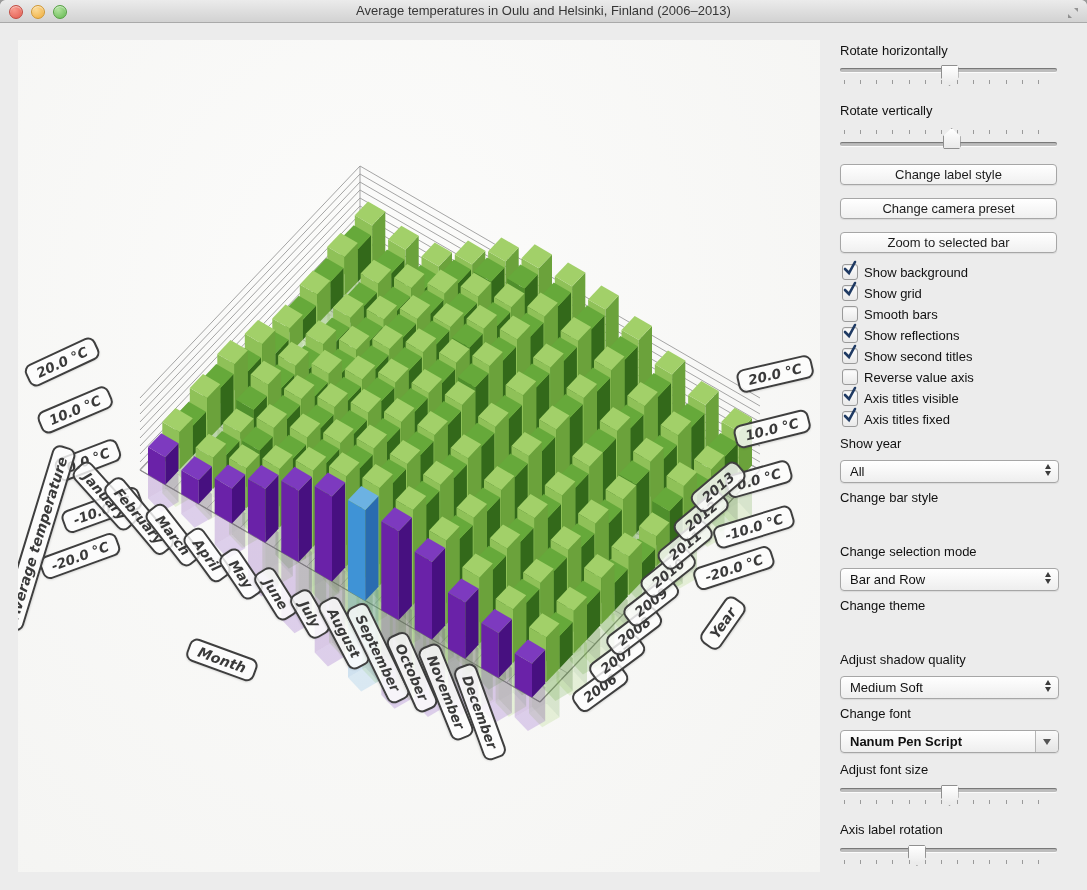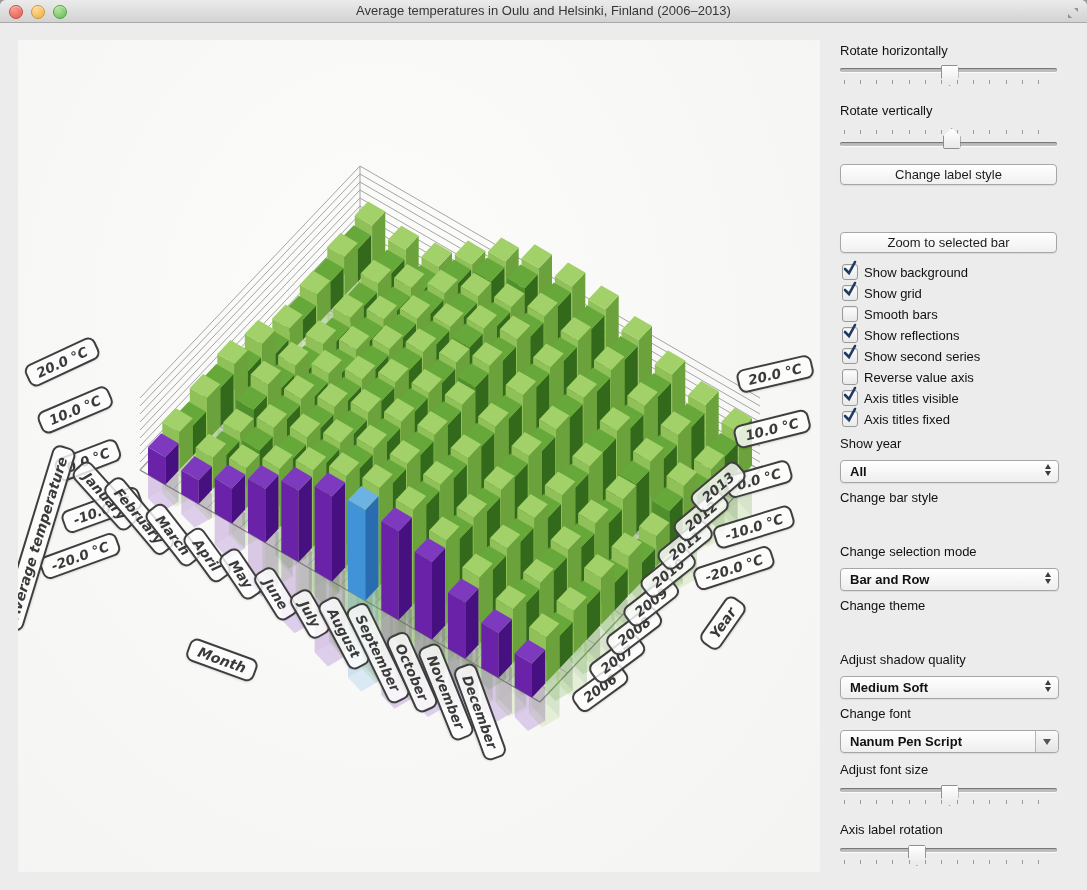--- a/index.html
+++ b/index.html
@@ -46,21 +46,21 @@
   .ticks-above .thumb{bottom:-1px;clip-path:polygon(50% 0,100% 40%,100% 88%,92% 100%,8% 100%,0 88%,0 40%);}
   
   .cb{position:absolute;left:2px;height:18px;display:flex;align-items:center;gap:6px;cursor:default;text-align:center;}
   .cb .box{position:relative;width:14px;height:14px;border:1px solid #9a9a9a;border-radius:3px;
     background:linear-gradient(#fdfdfd,#e9e9e9);box-shadow:inset 0 1px 1px rgba(0,0,0,.08);}
   .cb .mark{display:none;position:absolute;left:-1px;top:-5px;}
   .cb.checked .mark{display:block;}
   
   .sel,.combo{position:absolute;left:0;width:217px;height:21px;border:1px solid #a6a6a6;border-radius:4px;
     background:linear-gradient(#ffffff,#eeeeee);box-shadow:0 1px 1px rgba(0,0,0,.08), inset 0 1px 0 #fff;}
-  .selv{position:absolute;left:9px;top:3px;font-weight:bold;color:#111;}
+  .selv{position:absolute;left:9px;top:3px;font-weight:normal;color:#111;}
   .arrows{position:absolute;right:7px;top:3px;display:flex;flex-direction:column;gap:2px;align-items:center;}
   .arrows .up{width:0;height:0;border-left:3.5px solid transparent;border-right:3.5px solid transparent;border-bottom:5px solid #3c3c3c;}
   .arrows .dn{width:0;height:0;border-left:3.5px solid transparent;border-right:3.5px solid transparent;border-top:5px solid #3c3c3c;}
   .combo .selv{font-weight:bold;}
   .cbtn{position:absolute;right:0;top:0;width:22px;height:21px;border-left:1px solid #b5b5b5;border-radius:0 4px 4px 0;
     background:linear-gradient(#fafafa,#e4e4e4);}
   .cbtn .dn{position:absolute;left:7px;top:8px;width:0;height:0;border-left:4px solid transparent;border-right:4px solid transparent;border-top:6px solid #555;}
 </style>
 </head>
 <body>
@@ -1325,20 +1325,21 @@
     </div>
 
     <div class="plabel" style="top:81px">Rotate vertically</div>
     <div class="slider ticks-above" style="top:104px">
       <div class="groove"></div>
       <div class="ticks"></div>
       <div class="thumb" style="left: 51%;"></div>
     </div>
 
     <button class="mbtn" style="top:142px">Change label style</button>
+    <button class="mbtn" style="top:176px">Change camera preset</button>
     <button class="mbtn" style="top:210px">Zoom to selected bar</button>
 
     <label class="cb checked" style="top:241px">
       <span class="box">
           <svg class="mark" width="17" height="17" viewBox="0 0 17 17">
             <path d="M3 9 L7 13 L13 2" fill="none" stroke="#1f3a63" stroke-width="2.6" stroke-linecap="round"></path>
           </svg>
         </span>
       <span class="cbl">Show background</span>
       </label>
@@ -1361,21 +1362,21 @@
           </svg>
         </span>
       <span class="cbl">Show reflections</span>
       </label>
     <label class="cb checked" style="top:325px">
       <span class="box">
           <svg class="mark" width="17" height="17" viewBox="0 0 17 17">
             <path d="M3 9 L7 13 L13 2" fill="none" stroke="#1f3a63" stroke-width="2.6" stroke-linecap="round"></path>
           </svg>
         </span>
-      <span class="cbl">Show second series</span>
+      <span class="cbl">Show second titles</span>
       </label>
     <label class="cb" style="top:346px">
       <span class="box"></span>
       <span class="cbl">Reverse value axis</span>
       </label>
     <label class="cb checked" style="top:367px">
       <span class="box">
           <svg class="mark" width="17" height="17" viewBox="0 0 17 17">
             <path d="M3 9 L7 13 L13 2" fill="none" stroke="#1f3a63" stroke-width="2.6" stroke-linecap="round"></path>
           </svg>

